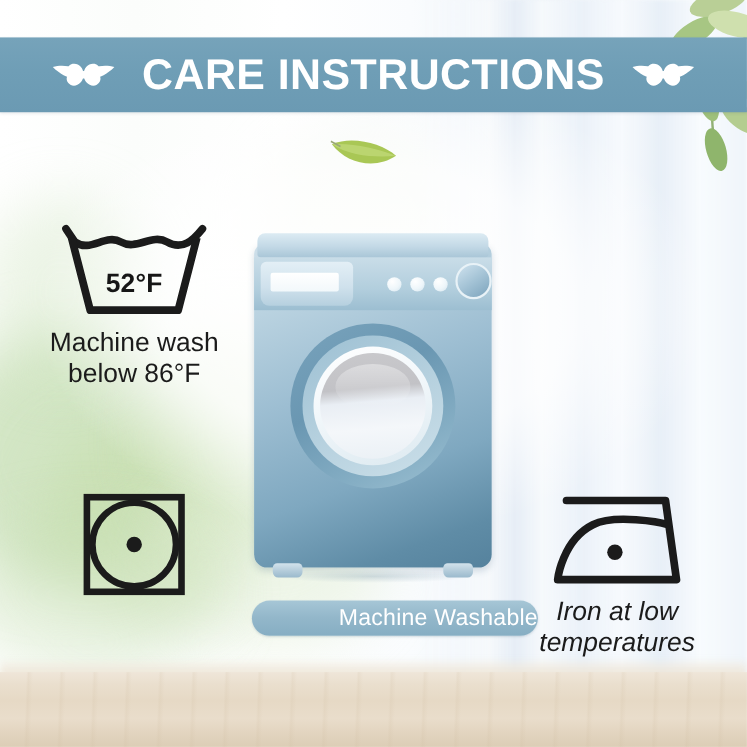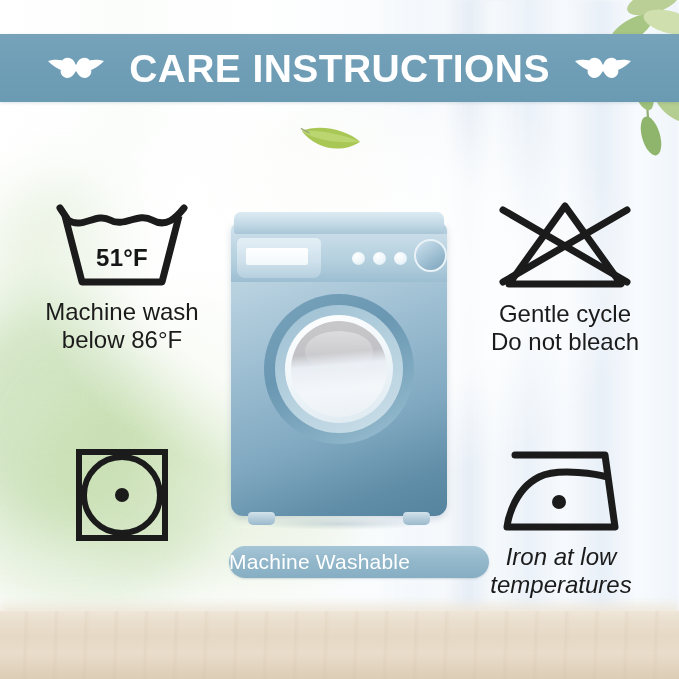--- a/index.html
+++ b/index.html
@@ -121,21 +121,21 @@
     background:linear-gradient(180deg,rgba(255,255,255,.38),rgba(255,255,255,0));}
   .foot{position:absolute;top:300px;width:27px;height:13px;border-radius:4px 4px 5px 5px;
     background:linear-gradient(180deg,#d3e3ec 0%,#b0c9d8 60%,#9bbacd 100%);}
   .f1{left:17px;} .f2{left:172px;}
   .shadow{position:absolute;left:20px;top:306px;width:178px;height:12px;border-radius:50%;
     background:radial-gradient(ellipse at center,rgba(120,150,170,.30),rgba(120,150,170,0) 70%);}
 
   
   .badge{position:absolute;left:229px;top:546px;width:260px;height:32px;border-radius:16px;
     background:linear-gradient(180deg,#a6c6d6 0%,#93b7ca 48%,#86aec3 100%);
-    display:flex;align-items:center;justify-content:flex-start;
+    display:flex;align-items:center;justify-content:flex-end;
     box-shadow:0 1px 2px rgba(90,125,145,.25);}
   .badge span{color:#ffffff;font-size:21px;letter-spacing:.2px;}
 </style>
 </head>
 <body>
 
 <div class="stage">
 
   <div class="bg">
     <div class="bg-base"></div>
@@ -200,37 +200,26 @@
       </g>
     </svg>
   </div>
 
   <div class="cell" id="cell-wash">
     <div class="glyph-wrap">
       <svg class="glyph" width="148" height="96" viewBox="0 0 148 96">
         <path d="M12 12 L20 24 C34 34 48 16 62 24 C76 32 90 16 104 24 C118 32 128 22 136 12" fill="none" stroke="#1b1b1b" stroke-width="7" stroke-linecap="round" stroke-linejoin="round"></path>
         <path d="M17 20 L34 86 L114 86 L131 20" fill="none" stroke="#1b1b1b" stroke-width="7" stroke-linejoin="round"></path>
       </svg>
-      <div class="wash-temp">51°F</div>
+      <div class="wash-temp">52°F</div>
     </div>
     <div class="cap">Machine wash
 below 86°F</div>
   </div>
 
-  <div class="cell" id="cell-bleach">
-    <div class="glyph-wrap">
-      <svg class="glyph" width="160" height="98" viewBox="0 0 160 98">
-        <path d="M80 10 L136 88 L24 88 Z" fill="none" stroke="#1b1b1b" stroke-width="7" stroke-linejoin="round"></path>
-        <line x1="18" y1="14" x2="142" y2="86" stroke="#1b1b1b" stroke-width="7" stroke-linecap="round"></line>
-        <line x1="142" y1="14" x2="18" y2="86" stroke="#1b1b1b" stroke-width="7" stroke-linecap="round"></line>
-      </svg>
-    </div>
-    <div class="cap">Gentle cycle
-Do not bleach</div>
-  </div>
 
   <div class="cell" id="cell-dry">
     <div class="glyph-wrap">
       <svg class="glyph" width="96" height="96" viewBox="0 0 96 96">
         <rect x="5" y="5" width="86" height="86" fill="none" stroke="#1b1b1b" stroke-width="6"></rect>
         <circle cx="48" cy="48" r="38" fill="none" stroke="#1b1b1b" stroke-width="6"></circle>
         <circle cx="48" cy="48" r="7" fill="#1b1b1b"></circle>
       </svg>
     </div>
   </div>

